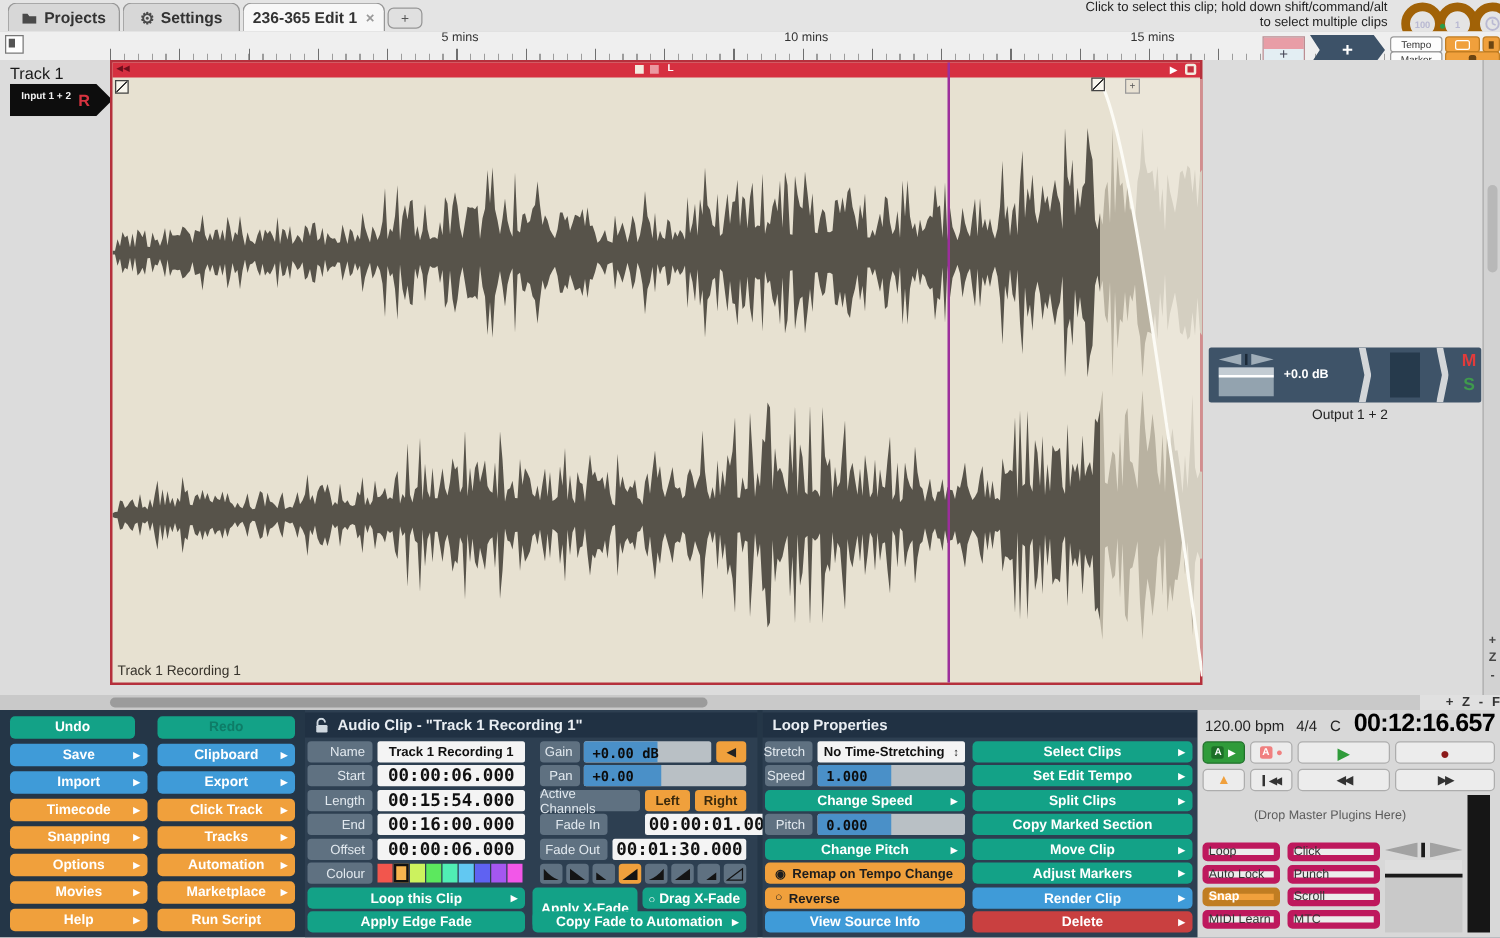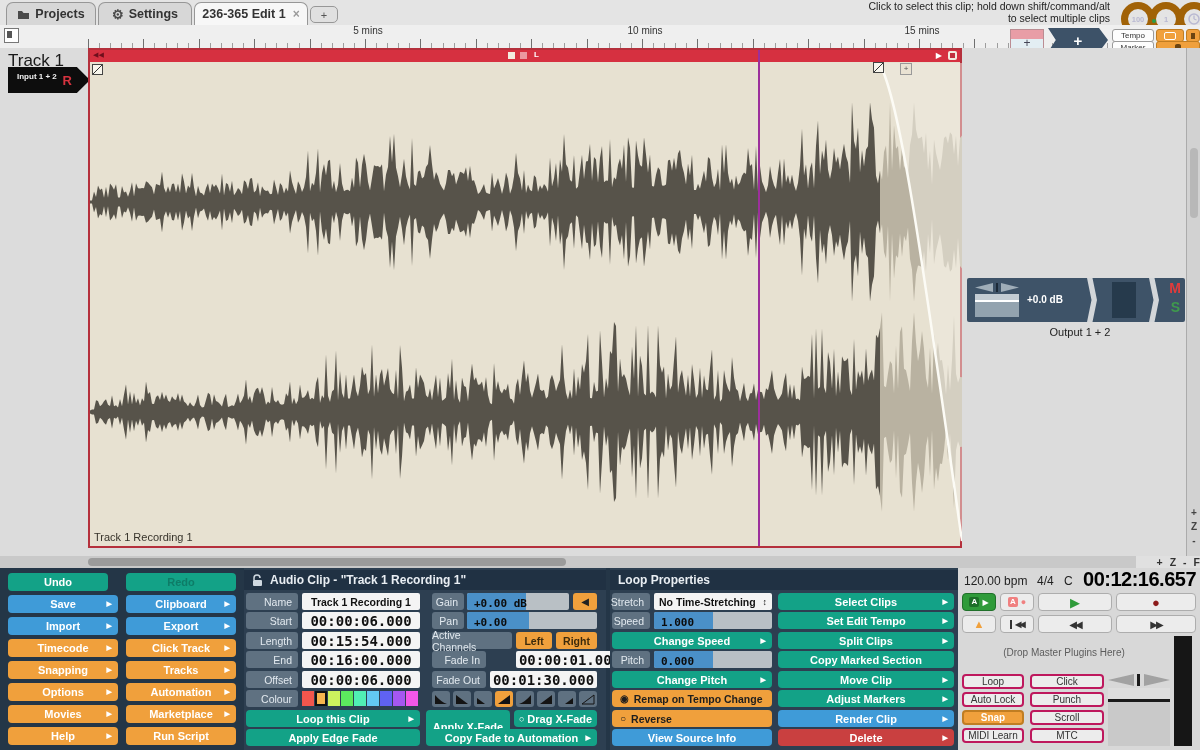--- a/index.html
+++ b/index.html
@@ -25,21 +25,21 @@
                       repeating-linear-gradient(90deg,#9d9d9d 0 1px,rgba(0,0,0,0) 1px 11.08px);
      background-size:100% 9px,100% 5px;background-position:left bottom,left bottom;background-repeat:no-repeat}
   .tick-label{top:0;transform:translateX(-50%);font-size:10px;color:#333}
   .mini-box{left:4px;top:3px;width:13px;height:13px;background:#fff;border:1px solid #777}
   .mini-box i{position:absolute;left:2px;top:2px;width:5px;height:7px;background:#555}
   .smallbtn{height:11px;border:1px solid #9a9a9a;border-radius:3px;background:#fdfdfd;font-size:8px;
      color:#333;display:flex;align-items:center;justify-content:center}
   .orangebtn{background:#f0a03c;border:1px solid #c07d22}
   
   .trackarea{left:0;top:48px;width:1200px;height:508px;background:#dcdcdc}
-  .trackname{left:8px;top:3px;font-size:17px;color:#1a1a1a}
+  .trackname{left:8px;top:3px;font-size:13px;color:#1a1a1a}
   .inputbadge{left:8px;top:19px;width:82px;height:26px;background:#0d0d0d;
       clip-path:polygon(0 0,84% 0,100% 50%,84% 100%,0 100%)}
   .inputbadge .t{position:absolute;left:9px;top:5px;font-size:8px;font-weight:bold;color:#f2f2f2}
   .inputbadge .r{position:absolute;right:18px;top:6px;font-size:13px;font-weight:bold;color:#d6333f}
   .clip{left:88px;top:0;width:874px;height:500px;background:#e7e1d1;border:2px solid #b5303c;box-sizing:border-box}
   .cliphead{position:absolute;left:0;top:0;width:100%;height:12px;background:#d63040;color:#fff}
   .fadehandle{width:9px;height:9px;border:1px solid #444;
       background:linear-gradient(135deg,rgba(250,248,240,.9) 45%,#333 45%,#333 55%,rgba(250,248,240,.9) 55%)}
   .cliplabel{left:4px;bottom:3px;font-size:11px;color:#37332b}
   .playhead{width:2px;background:#9c2f9c}
@@ -79,22 +79,22 @@
       display:flex;align-items:center;justify-content:center}
   .fadeb.sel{background:#f0a03c}
   .sw{width:12px;height:15px;display:inline-block}
   .sw.sel{outline:2px solid #111;outline-offset:-2px}
   .obtn{position:absolute;height:18px;border-radius:4px;background:#f0a03c;color:#1e1e1e;font-weight:bold;
       font-size:10.5px;display:flex;align-items:center;justify-content:flex-start;padding-left:8px;gap:5px;box-sizing:border-box}
   
   .transport{position:absolute;left:958px;top:0;width:242px;height:182px;background:#d8d8d8}
   .tbtn{position:absolute;height:18px;border:1px solid #adadad;border-radius:4px;background:#ececec;
       display:flex;align-items:center;justify-content:center;gap:3px;font-size:11px;color:#333;box-sizing:border-box}
-  .toggle{position:absolute;height:15px;border:2px solid #be185d;border-radius:4px;background:#ececec;
-      font-size:10px;color:#333;display:flex;align-items:center;justify-content:center;box-sizing:border-box}
+  .toggle{position:absolute;height:15px;border:5px solid #be185d;border-radius:4px;background:#ececec;
+      font-size:10px;color:#333;display:flex;align-items:center;box-sizing:border-box}
   .toggle.on{background:#f0a03c;border-color:#c07d22;color:#fff;font-weight:bold}
 </style>
 </head>
 <body>
 
 <div class="abs topbar">
   <div class="abs tab" style="left:6px;width:88px">
     <svg width="13" height="10">
         <path d="M1,2 h4 l1.5,2 H12 v6 H1 Z" fill="#4a4a4a"></path>
       </svg>

